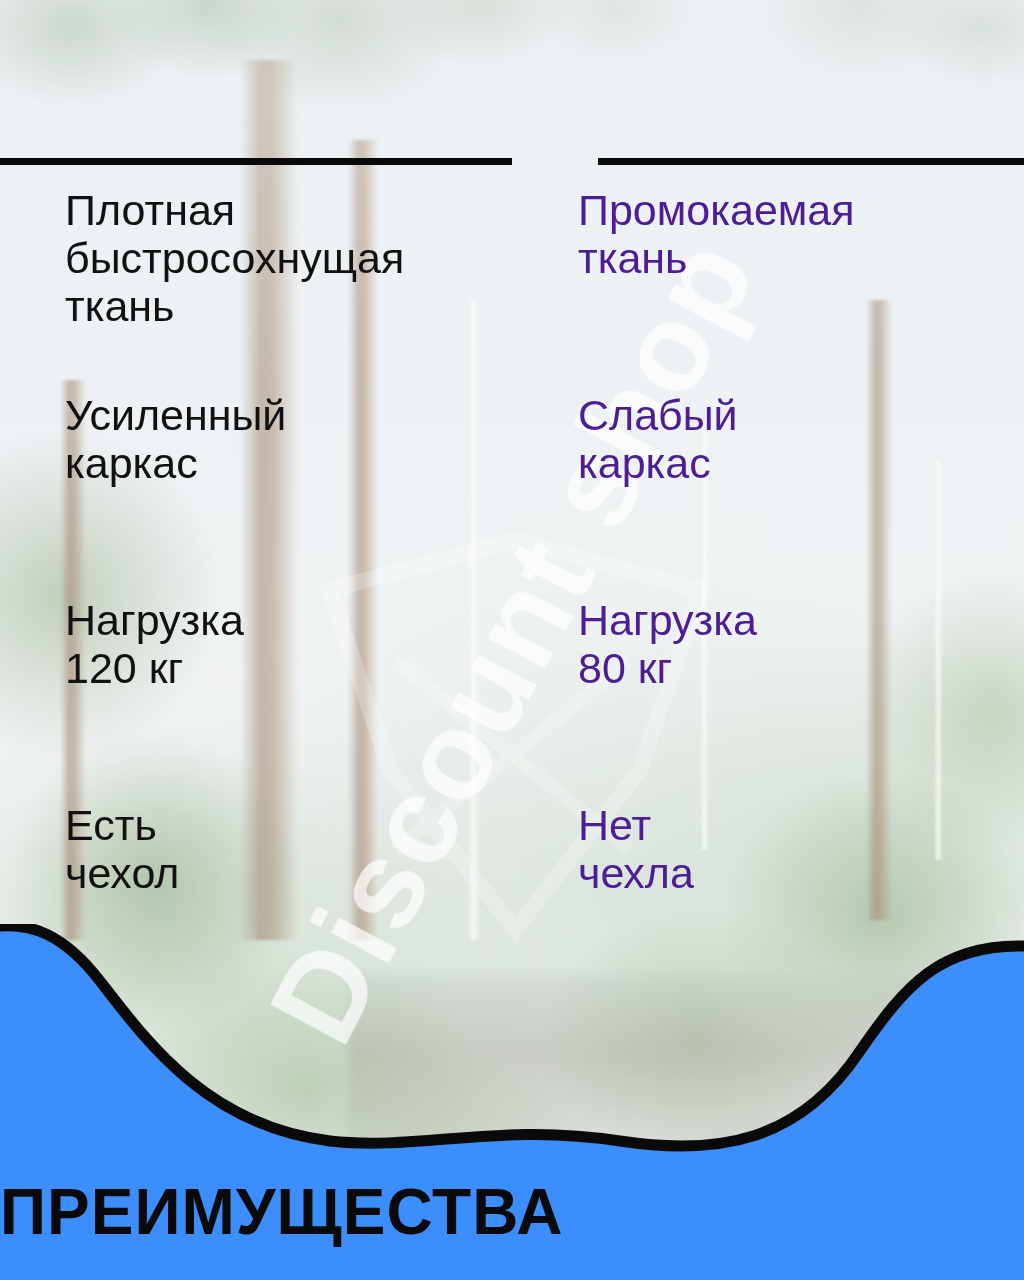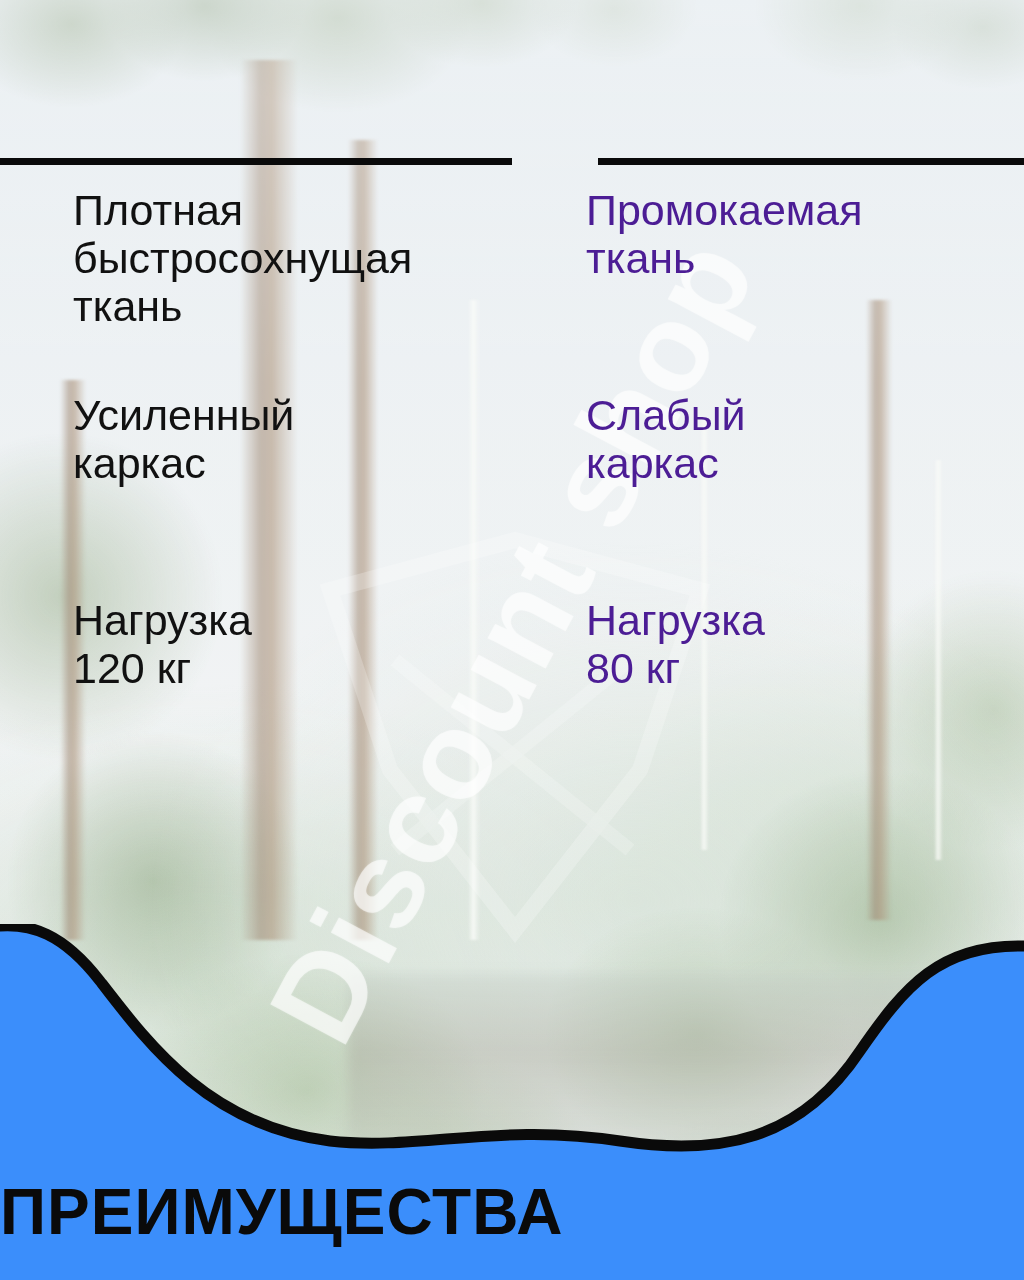--- a/index.html
+++ b/index.html
@@ -140,21 +140,21 @@
     height: 7px;
     background: #0a0a0a;
     top: 158px;
   }
   .rule-left  { left: 0;     width: 512px; }
   .rule-right { left: 598px; width: 426px; }
 
   
   .rows {
     position: absolute;
-    left: 0; right: 16px; top: 186px; margin-left: 8px;
+    left: 0; right: 16px; top: 186px;
   }
   .row {
     position: relative;
     height: 205px;
   }
   .cell {
     position: absolute;
     top: 0;
     font-size: 43px;
     line-height: 1.12;
@@ -230,20 +230,26 @@
       <div class="cell cell-left">Усиленный
 каркас</div>
       <div class="cell cell-right">Слабый
 каркас</div>
     </div>
     <div class="row">
       <div class="cell cell-left">Нагрузка
 120 кг</div>
       <div class="cell cell-right">Нагрузка
 80 кг</div>
+    </div>
+    <div class="row">
+      <div class="cell cell-left">Есть
+чехол</div>
+      <div class="cell cell-right">Нет
+чехла</div>
     </div>
   </div>
 
   <div class="banner">
     <svg viewBox="0 0 1024 356" preserveAspectRatio="none" aria-hidden="true">
       <path d="M0,0 L0,356 L1024,356 L1024,20
                C 940,18 905,60 860,125
                C 800,215 720,230 620,215
                C 500,196 420,225 330,215
                C 210,200 150,120 100,55

